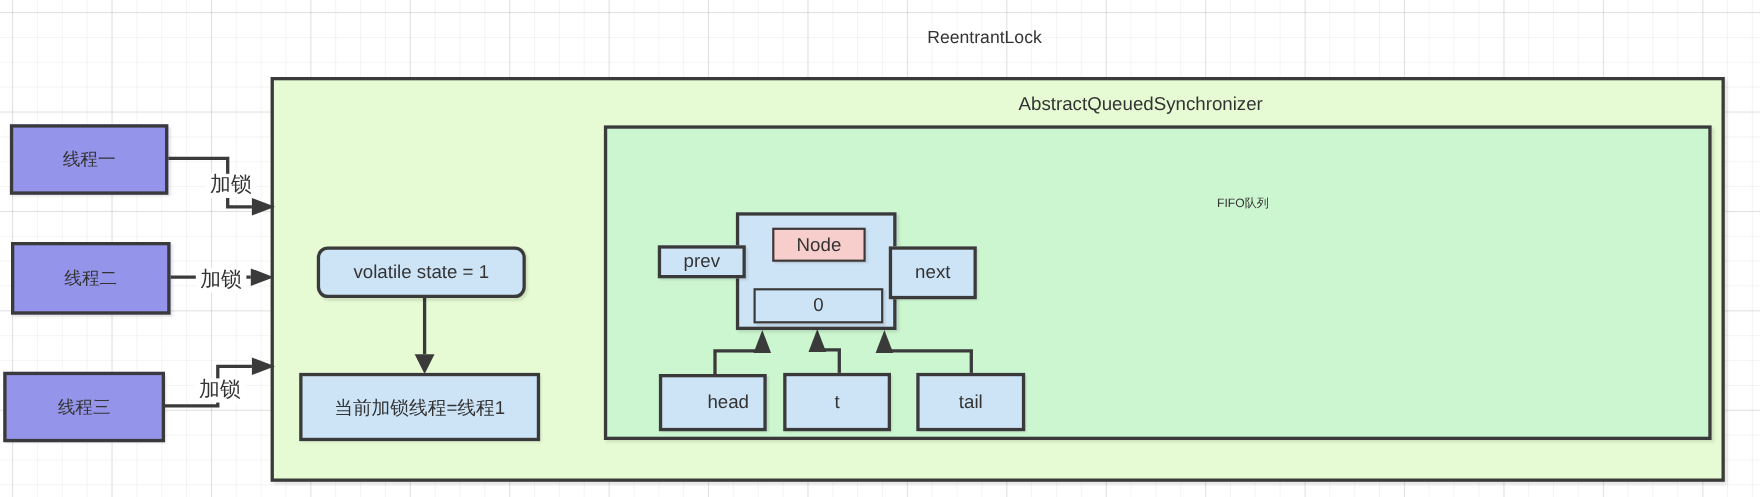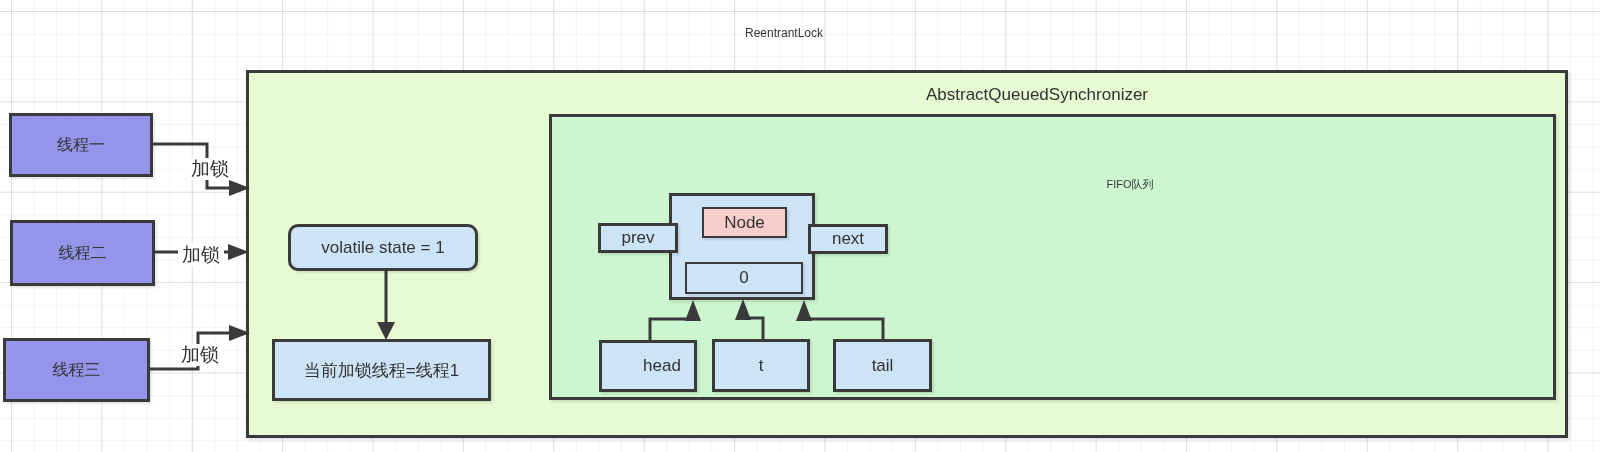--- a/index.html
+++ b/index.html
@@ -37,22 +37,22 @@
     border: 3px solid #3a3a3a;
     box-shadow: 2px 2px 3px rgba(0,0,0,0.12);
   }
   .purple { background: #9495ea; }
   .blue   { background: #cde3f6; }
   .pink   { background: #f8cecc; }
   .outer-green { background: #e6fbd3; }
   .inner-green { background: #cbf6cf; }
   .diagram-title {
     position: absolute;
-    text-align: left;
-    font-size: 12px;
+    text-align: center;
+    font-size: 16px;
     color: #333333;
   }
   .region-label {
     position: absolute;
     text-align: center;
     font-size: 17px;
     color: #333333;
   }
   .edge-label {
     position: absolute;
@@ -148,21 +148,21 @@
   <div class="container-box blue" style="left:669px; top:193px; width:146px; height:107px;"></div>
 
   <div class="box pink small-font" style="left:702px; top:207px; width:85px; height:31px; border-width:2px;align-items:center;">
     <span>Node</span>
   </div>
 
   <div class="box blue small-font" style="left:598px; top:223px; width:80px; height:30px;">
     <span>prev</span>
   </div>
 
-  <div class="box blue small-font" style="left:808px; top:224px; width:80px; height:30px;">
+  <div class="box blue small-font" style="left:808px; top:224px; width:80px; height:48px;">
     <span>next</span>
   </div>
 
   <div class="box blue small-font" style="left:685px; top:262px; width:118px; height:32px; border-width:2px;">
     <span>0</span>
   </div>
 
   <div class="box blue small-font" style="left:599px; top:340px; width:98px; height:52px;padding-left:28px;">
     <span>head</span>
   </div>

